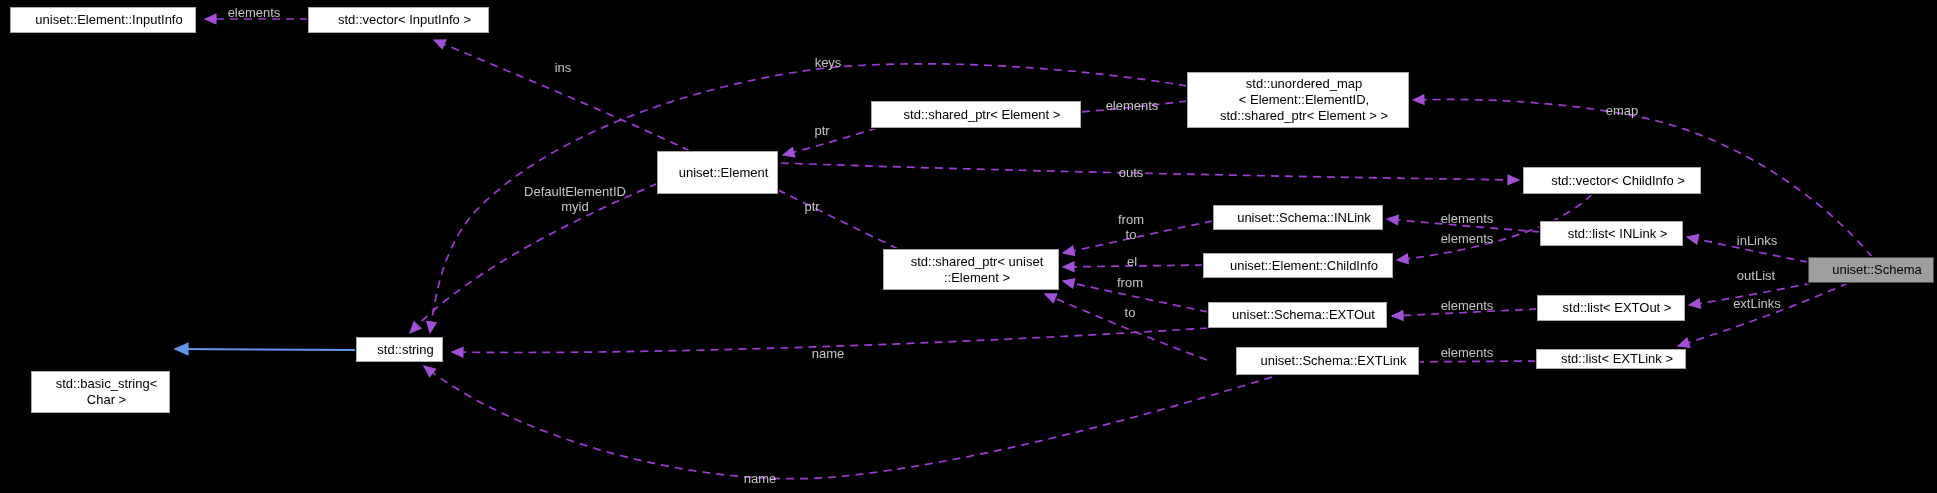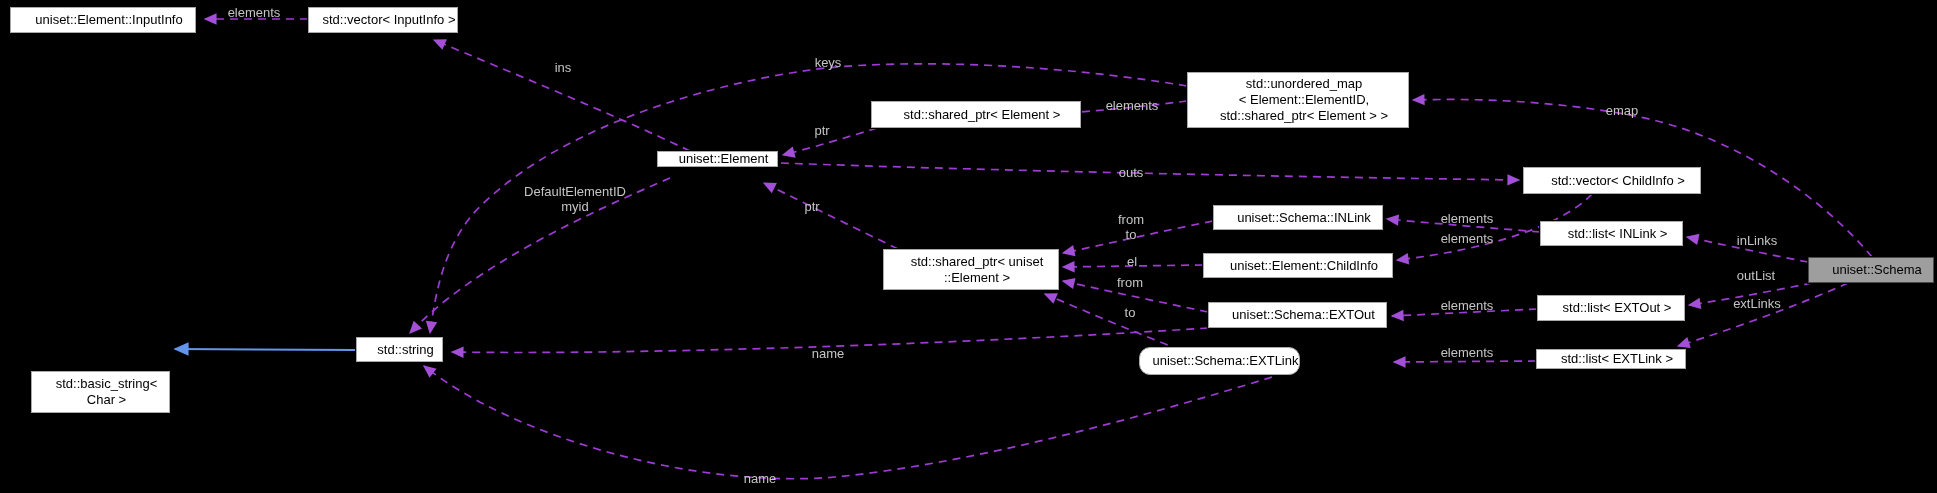--- a/index.html
+++ b/index.html
@@ -78,32 +78,32 @@
         <text x="1756" y="280" text-anchor="middle">outList</text>
         <text x="1757" y="308" text-anchor="middle">extLinks</text>
         <text x="828" y="358" text-anchor="middle">name</text>
         <text x="760" y="483" text-anchor="middle">name</text>
       </g>
   </svg>
   <div id="node-layer">
       <div class="node" style="left: 10px; top: 7px; width: 186px; height: 26px;">
         <div>uniset::Element::InputInfo</div>
       </div>
-      <div class="node" style="left: 308px; top: 7px; width: 150px; height: 26px;">
+      <div class="node" style="left: 308px; top: 7px; width: 181px; height: 26px;">
         <div>std::vector&lt; InputInfo &gt;</div>
       </div>
       <div class="node" style="left: 871px; top: 101px; width: 210px; height: 27px;">
         <div>std::shared_ptr&lt; Element &gt;</div>
       </div>
       <div class="node" style="left: 1187px; top: 72px; width: 222px; height: 56px;">
         <div>std::unordered_map</div>
         <div>&lt; Element::ElementID,</div>
         <div>std::shared_ptr&lt; Element &gt; &gt;</div>
       </div>
-      <div class="node" style="left: 657px; top: 151px; width: 121px; height: 16px;">
+      <div class="node" style="left: 657px; top: 151px; width: 121px; height: 43px;">
         <div>uniset::Element</div>
       </div>
       <div class="node" style="left: 1523px; top: 167px; width: 178px; height: 27px;">
         <div>std::vector&lt; ChildInfo &gt;</div>
       </div>
       <div class="node" style="left: 1213px; top: 205px; width: 170px; height: 25px;">
         <div>uniset::Schema::INLink</div>
       </div>
       <div class="node" style="left: 1540px; top: 221px; width: 143px; height: 25px;">
         <div>std::list&lt; INLink &gt;</div>
@@ -113,21 +113,21 @@
       </div>
       <div class="node" style="left: 1208px; top: 302px; width: 179px; height: 26px;">
         <div>uniset::Schema::EXTOut</div>
       </div>
       <div class="node" style="left: 1537px; top: 295px; width: 148px; height: 26px;">
         <div>std::list&lt; EXTOut &gt;</div>
       </div>
       <div class="node hl" style="left: 1808px; top: 257px; width: 126px; height: 26px;">
         <div>uniset::Schema</div>
       </div>
-      <div class="node" style="left: 1139px; top: 347px; width: 161px; height: 28px; border-radius: 11px;">
+      <div class="node" style="left: 1236px; top: 347px; width: 183px; height: 28px;">
         <div>uniset::Schema::EXTLink</div>
       </div>
       <div class="node" style="left: 1536px; top: 349px; width: 150px; height: 20px;">
         <div>std::list&lt; EXTLink &gt;</div>
       </div>
       <div class="node" style="left: 31px; top: 326px; width: 139px; height: 42px; margin-top: 45px;">
         <div>std::basic_string&lt;</div>
         <div>Char &gt;</div>
       </div>
       <div class="node" style="left: 356px; top: 337px; width: 87px; height: 25px;">

